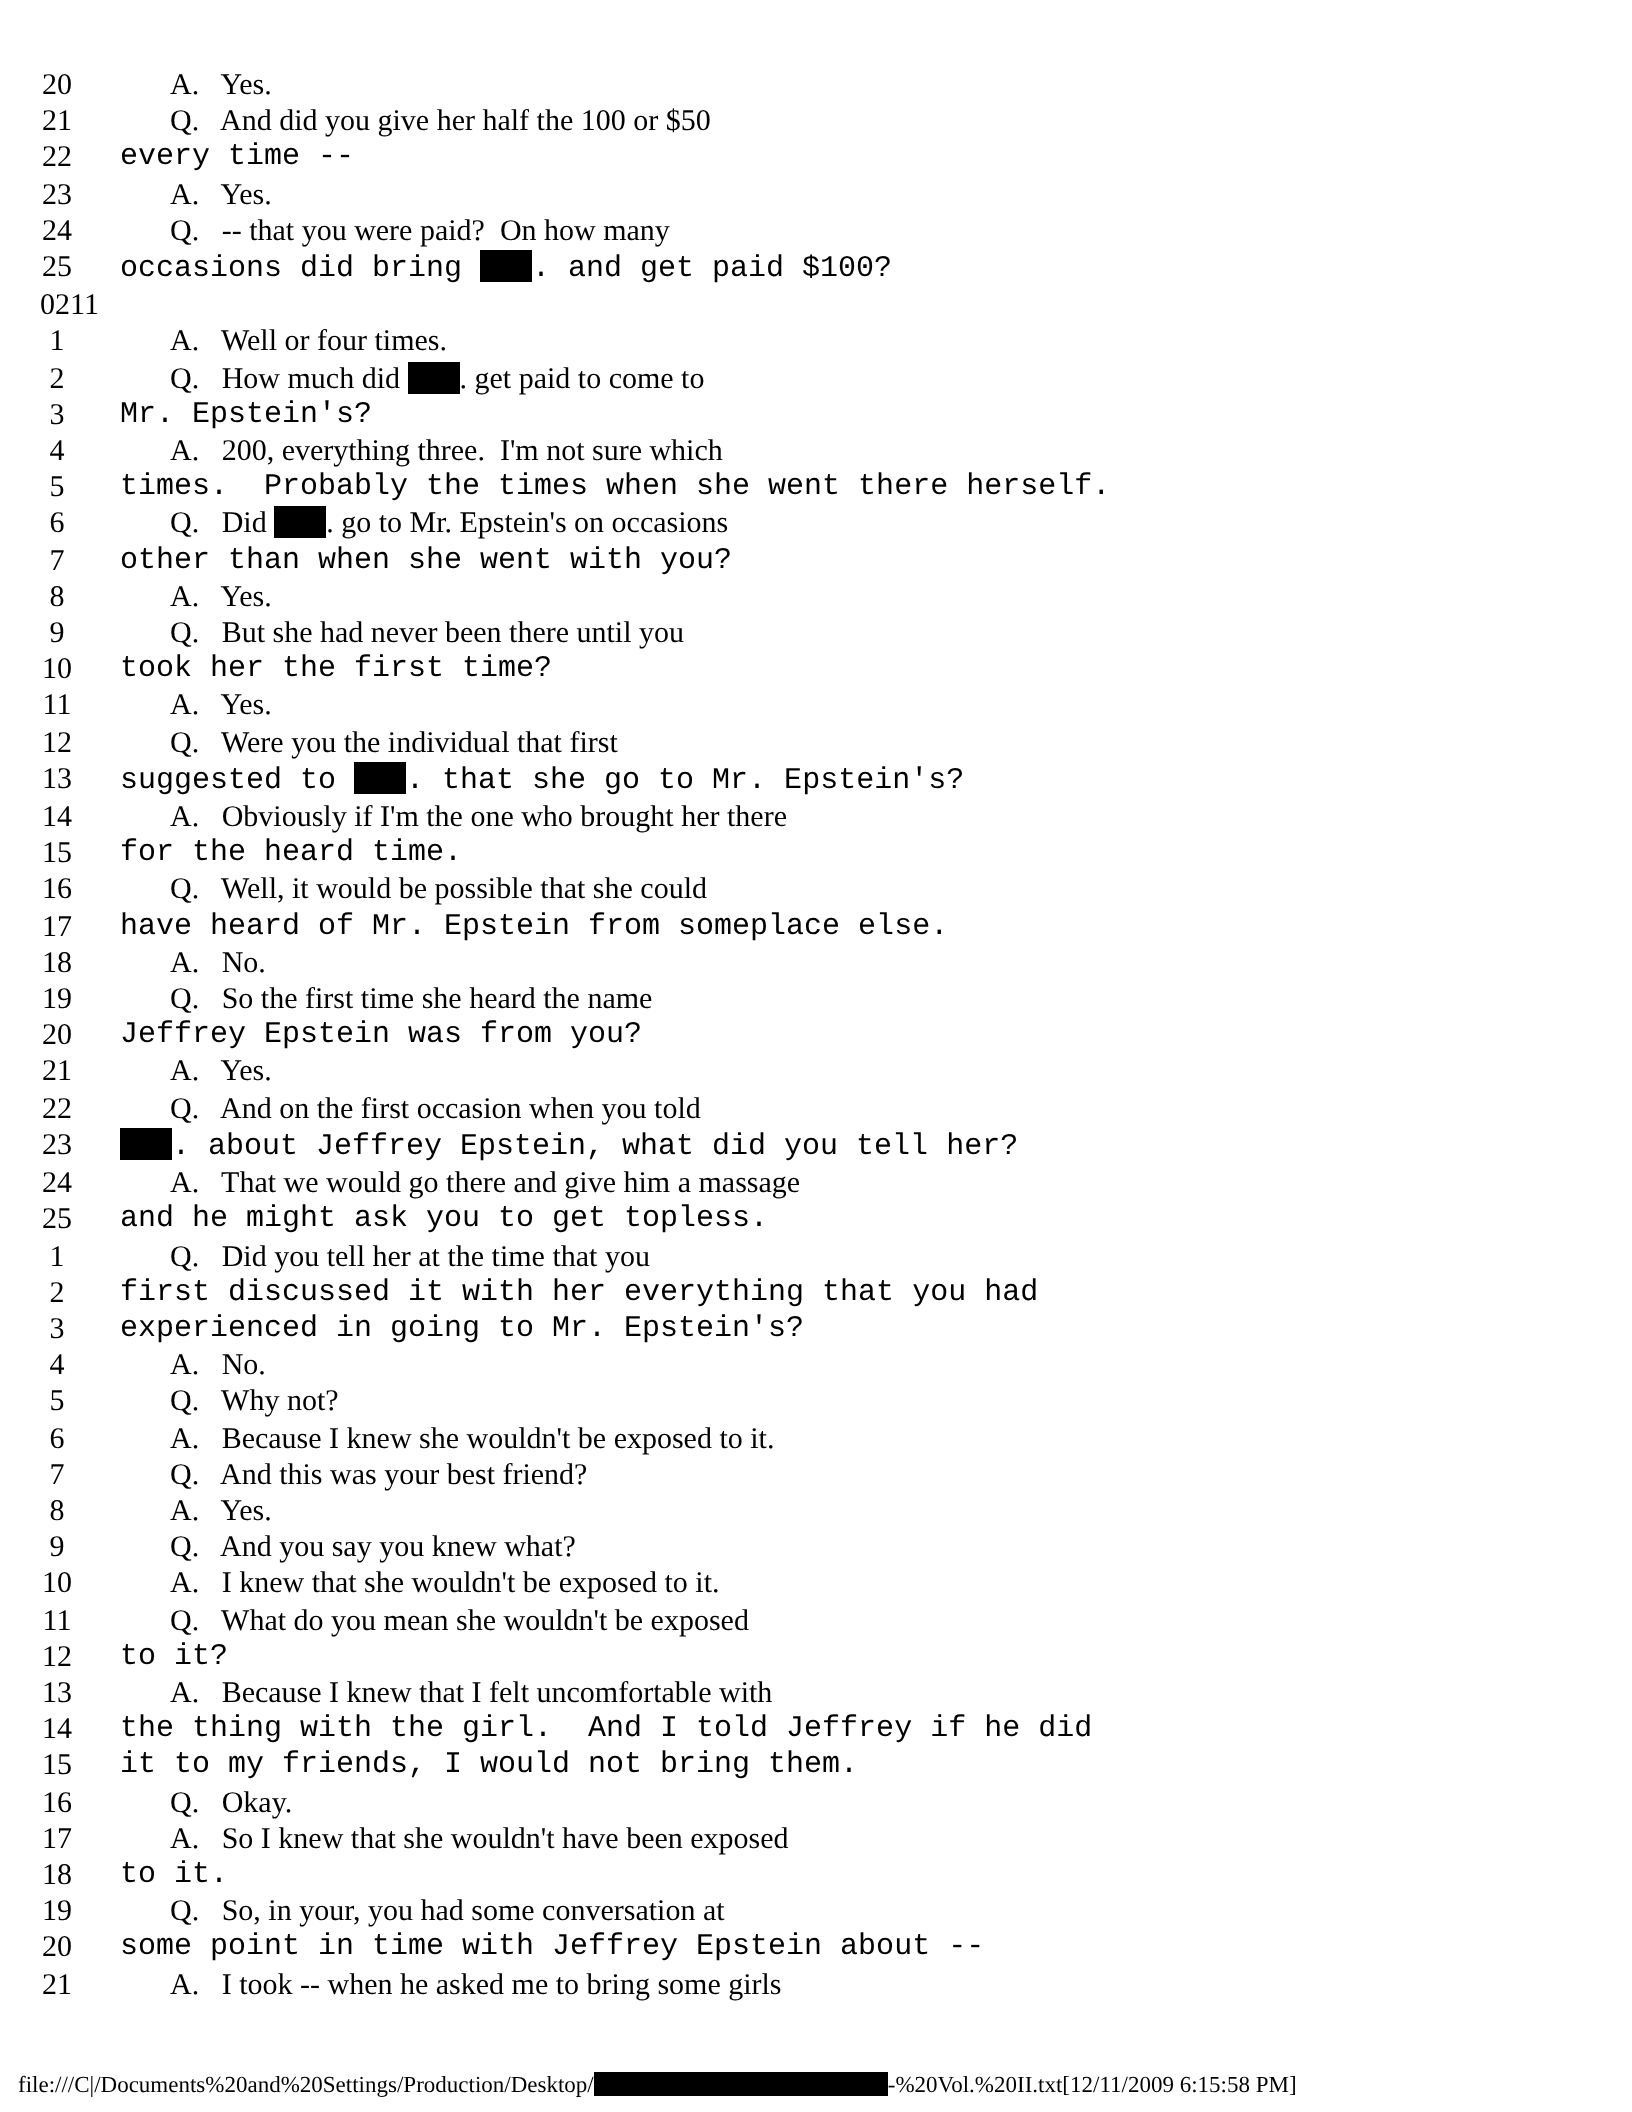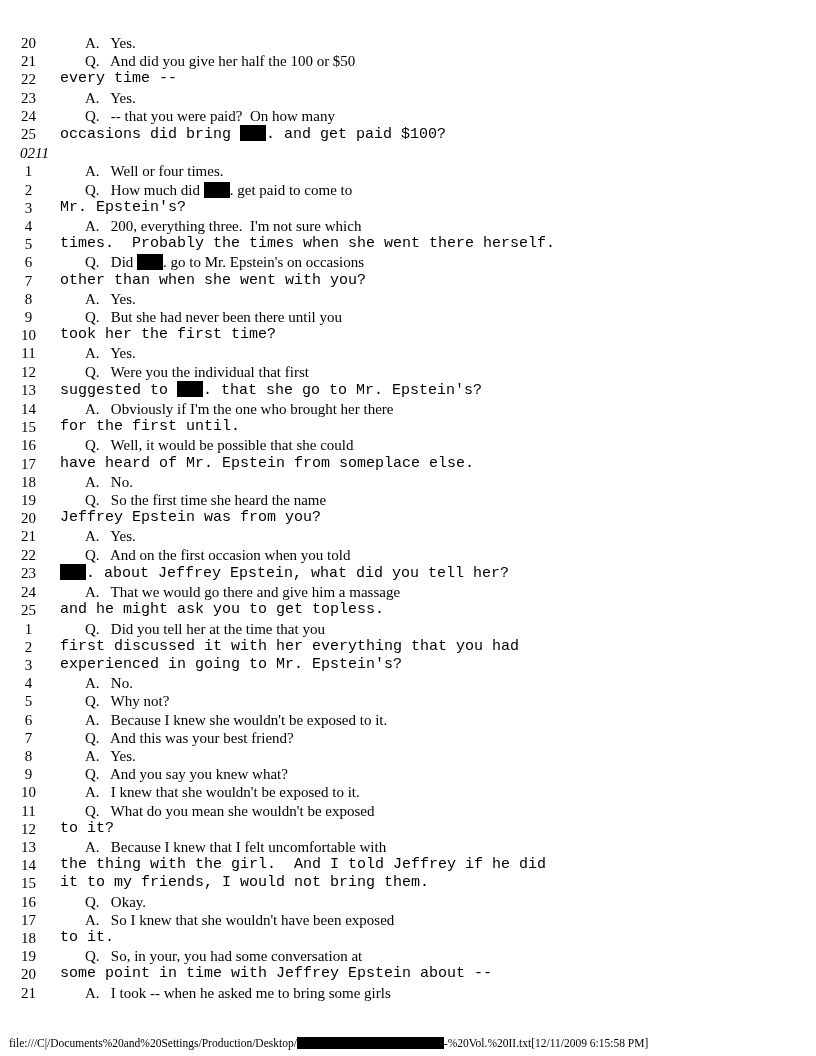--- a/index.html
+++ b/index.html
@@ -31,21 +31,20 @@
     white-space: pre;
   }
   .num {
     flex: none;
     width: 17px;
     text-align: center;
   }
   .line.page-num .num {
     text-align: center;
     width: auto;
-    font-style: italic;
   }
   .txt {
     margin-left: 23px;
   }
   .txt.qa {
     padding-left: 25px;
   }
   .txt.wrap {
     padding-left: 0;
     font-family: Liberation Mono, monospace;
@@ -92,21 +91,21 @@
       <div class="line"><span class="num">5</span><span class="txt wrap">times.  Probably the times when she went there herself.</span></div>
       <div class="line"><span class="num">6</span><span class="txt qa">Q.   Did <span class="redaction"></span>. go to Mr. Epstein's on occasions</span></div>
       <div class="line"><span class="num">7</span><span class="txt wrap">other than when she went with you?</span></div>
       <div class="line"><span class="num">8</span><span class="txt qa">A.   Yes.</span></div>
       <div class="line"><span class="num">9</span><span class="txt qa">Q.   But she had never been there until you</span></div>
       <div class="line"><span class="num">10</span><span class="txt wrap">took her the first time?</span></div>
       <div class="line"><span class="num">11</span><span class="txt qa">A.   Yes.</span></div>
       <div class="line"><span class="num">12</span><span class="txt qa">Q.   Were you the individual that first</span></div>
       <div class="line"><span class="num">13</span><span class="txt wrap">suggested to <span class="redaction"></span>. that she go to Mr. Epstein's?</span></div>
       <div class="line"><span class="num">14</span><span class="txt qa">A.   Obviously if I'm the one who brought her there</span></div>
-      <div class="line"><span class="num">15</span><span class="txt wrap">for the first until.</span></div>
+      <div class="line"><span class="num">15</span><span class="txt wrap">for the heard time.</span></div>
       <div class="line"><span class="num">16</span><span class="txt qa">Q.   Well, it would be possible that she could</span></div>
       <div class="line"><span class="num">17</span><span class="txt wrap">have heard of Mr. Epstein from someplace else.</span></div>
       <div class="line"><span class="num">18</span><span class="txt qa">A.   No.</span></div>
       <div class="line"><span class="num">19</span><span class="txt qa">Q.   So the first time she heard the name</span></div>
       <div class="line"><span class="num">20</span><span class="txt wrap">Jeffrey Epstein was from you?</span></div>
       <div class="line"><span class="num">21</span><span class="txt qa">A.   Yes.</span></div>
       <div class="line"><span class="num">22</span><span class="txt qa">Q.   And on the first occasion when you told</span></div>
       <div class="line"><span class="num">23</span><span class="txt wrap"><span class="redaction"></span>. about Jeffrey Epstein, what did you tell her?</span></div>
       <div class="line"><span class="num">24</span><span class="txt qa">A.   That we would go there and give him a massage</span></div>
       <div class="line"><span class="num">25</span><span class="txt wrap">and he might ask you to get topless.</span></div>

